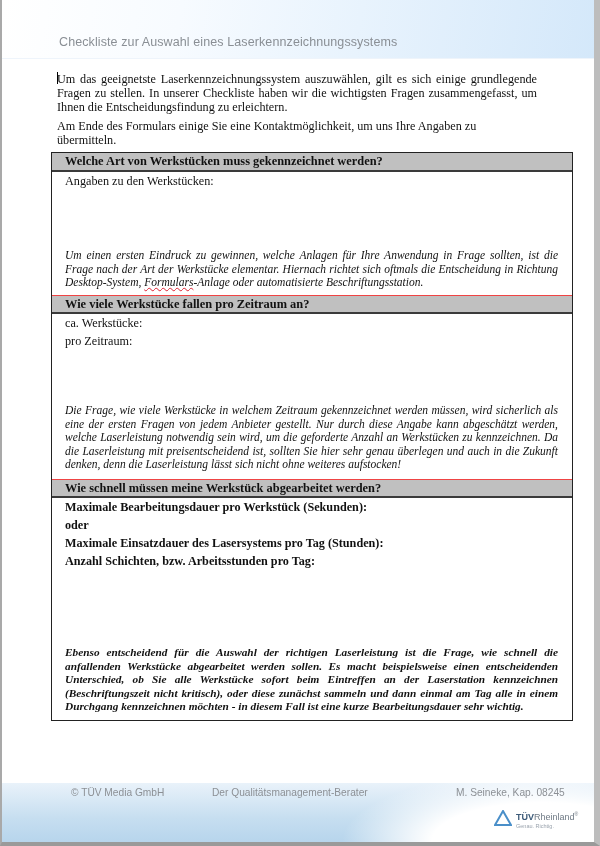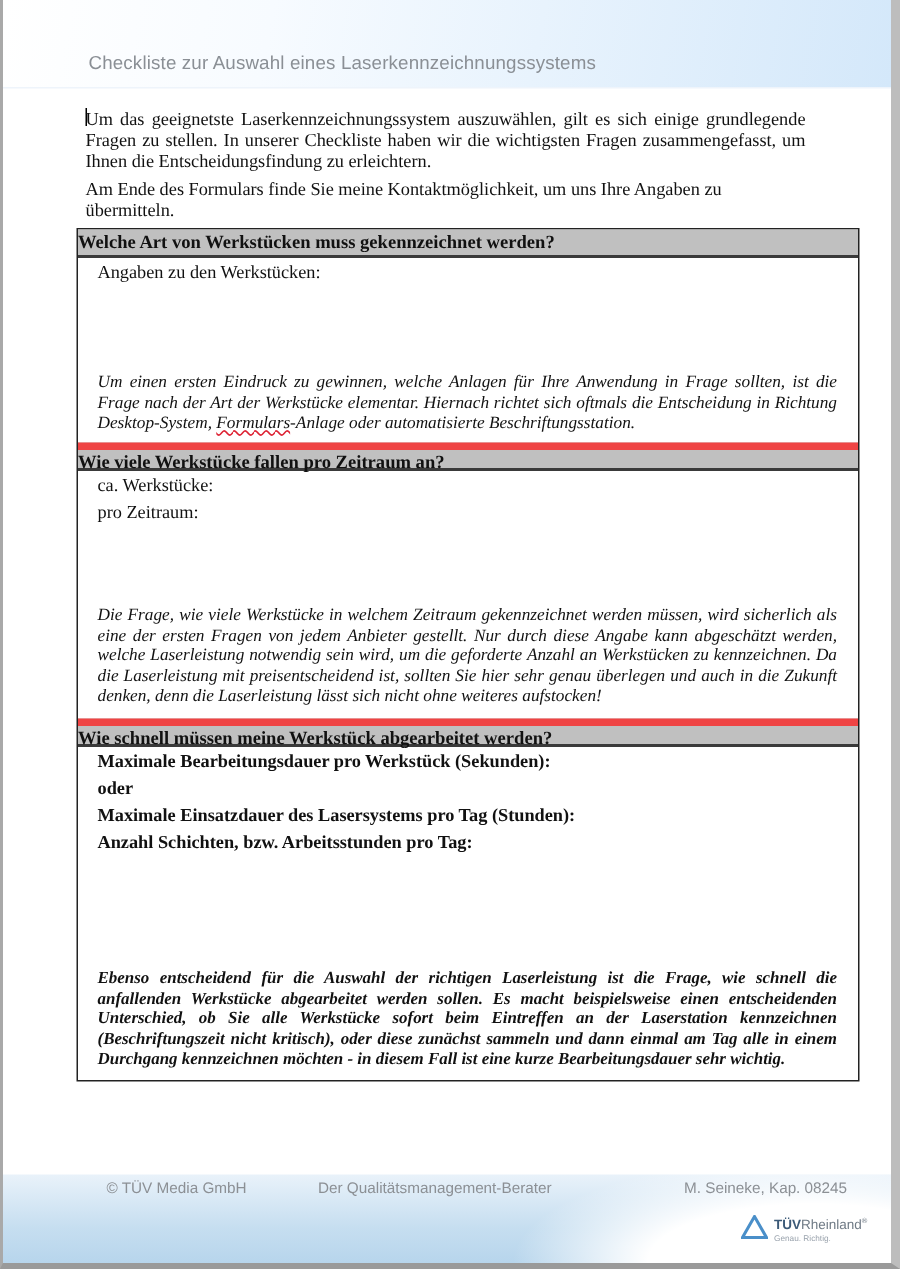--- a/index.html
+++ b/index.html
@@ -37,22 +37,23 @@
     vertical-align: -1px; margin-right: -1px;
   }
   .form-table {
     position: absolute; left: 51px; top: 152px; width: 522px;
     border: 1.5px solid #222; box-sizing: border-box;
   }
   .sec-head {
     background: #c0c0c0; height: 19px; box-sizing: border-box;
     border-bottom: 2px solid #3a3a3a;
     font-weight: bold; font-size: 12.4px; line-height: 17px;
+    padding-left: 13px;
   }
-  .sec-head.not-first { border-top: 5px solid #ef4444; }
+  .sec-head.not-first { border-top: 1px solid #ef4444; }
   .sec-body { position: relative; box-sizing: border-box; padding-left: 13px; padding-right: 13px; }
   .field { font-size: 12.2px; line-height: 18px; }
   .field.bold { font-weight: 600; }
   .hint { font-style: italic; font-size: 11.5px; line-height: 13.6px; text-align: justify; position: absolute; left: 13px; right: 14px; }
   .hint.bold { font-weight: bold; font-size: 11.3px; }
   .squiggle { text-decoration: underline wavy #d23; text-decoration-thickness: 1px; }
   .footer-band {
     position: absolute; left: 2px; top: 783px; width: 592px; height: 59px;
     background: radial-gradient(ellipse 200px 70px at 540px 58px, #ffffff 0%, #ffffff 55%, rgba(255,255,255,0) 100%),
                 linear-gradient(180deg, #e9f2fa 0%, #c6def0 60%, #b7d5ec 100%);
@@ -83,21 +84,21 @@
 <body>
 
 <div class="page-frame"></div>
 
 <div class="header-band">
   <div class="header-title">Checkliste zur Auswahl eines Laserkennzeichnungssystems</div>
 </div>
 
 <div class="intro">
   <p class="p1"><span class="cursor"></span><span>Um das geeignetste Laserkennzeichnungssystem auszuwählen, gilt es sich einige grundlegende Fragen zu stellen. In unserer Checkliste haben wir die wichtigsten Fragen zusammengefasst, um Ihnen die Entscheidungsfindung zu erleichtern.</span></p>
-  <p>Am Ende des Formulars finde Sie meine Kontaktmöglichkeit, um uns Ihre Angaben zu übermitteln.</p>
+  <p>Am Ende des Formulars einige Sie eine Kontaktmöglichkeit, um uns Ihre Angaben zu übermitteln.</p>
 </div>
 
 <div class="form-table">
 
   <div class="sec-head">Welche Art von Werkstücken muss gekennzeichnet werden?</div>
   <div class="sec-body" style="height:123px;">
     <div class="field">Angaben zu den Werkstücken:</div>
     <div class="hint" style="top:77px;"><span>Um einen ersten Eindruck zu gewinnen, welche Anlagen für Ihre Anwendung in Frage sollten, ist die Frage nach der Art der Werkstücke elementar. Hiernach richtet sich oftmals die Entscheidung in Richtung Desktop-System, </span><span class="squiggle">Formulars</span><span>-Anlage oder automatisierte Beschriftungsstation.</span></div>
   </div>
 

